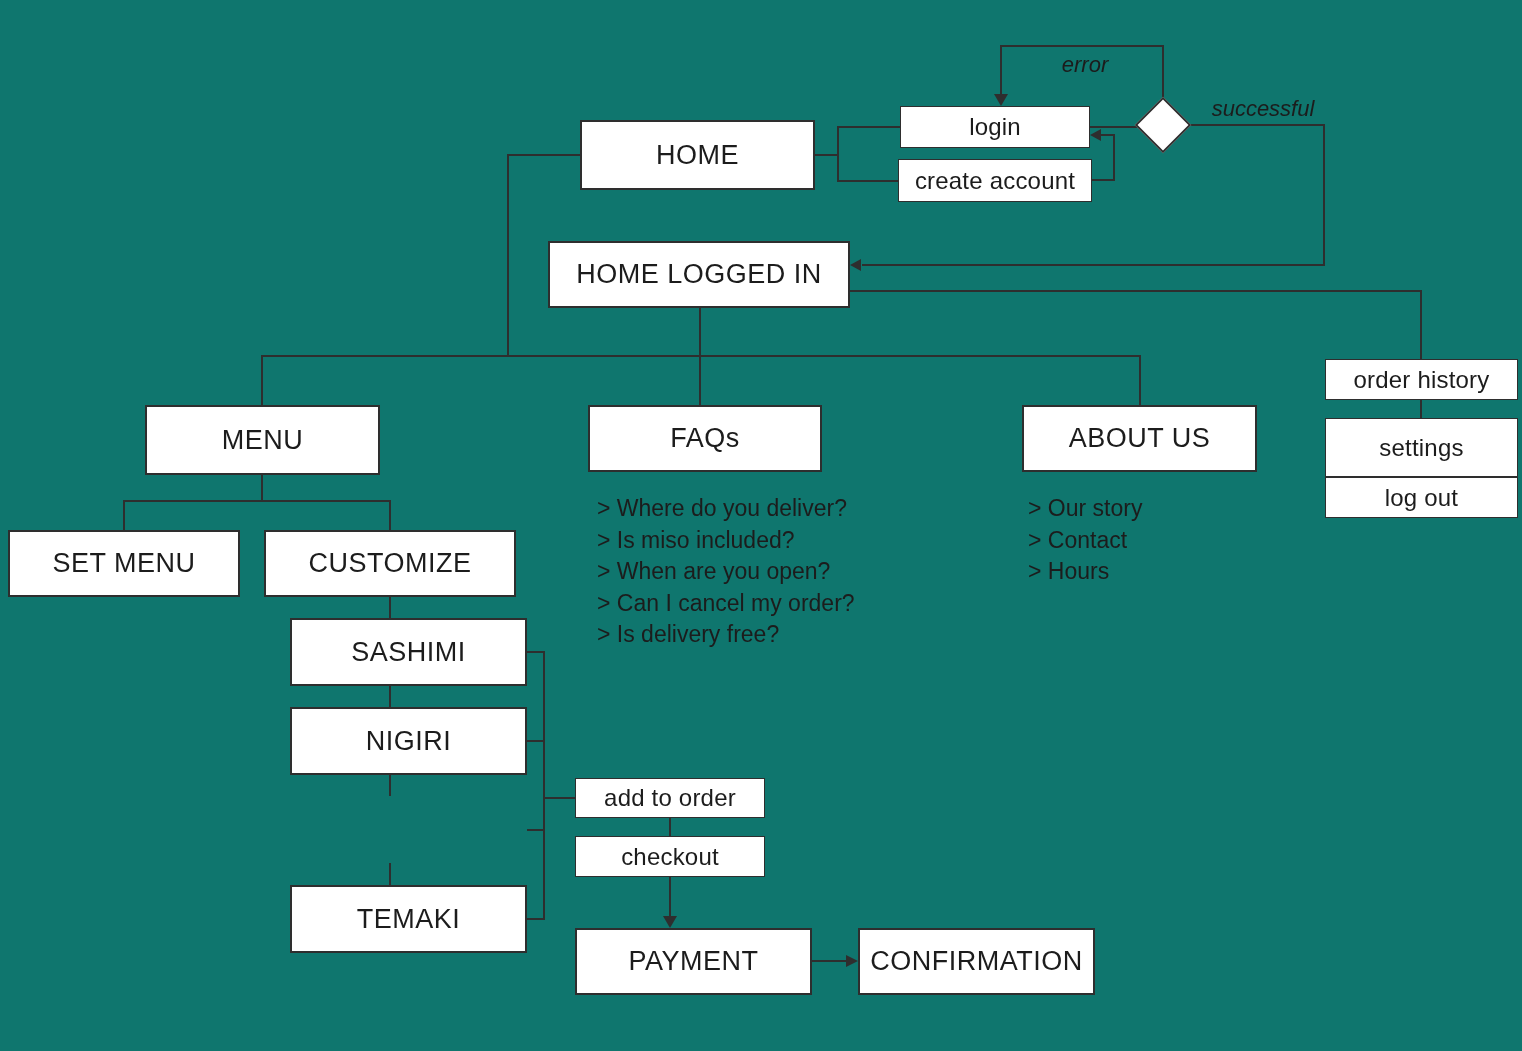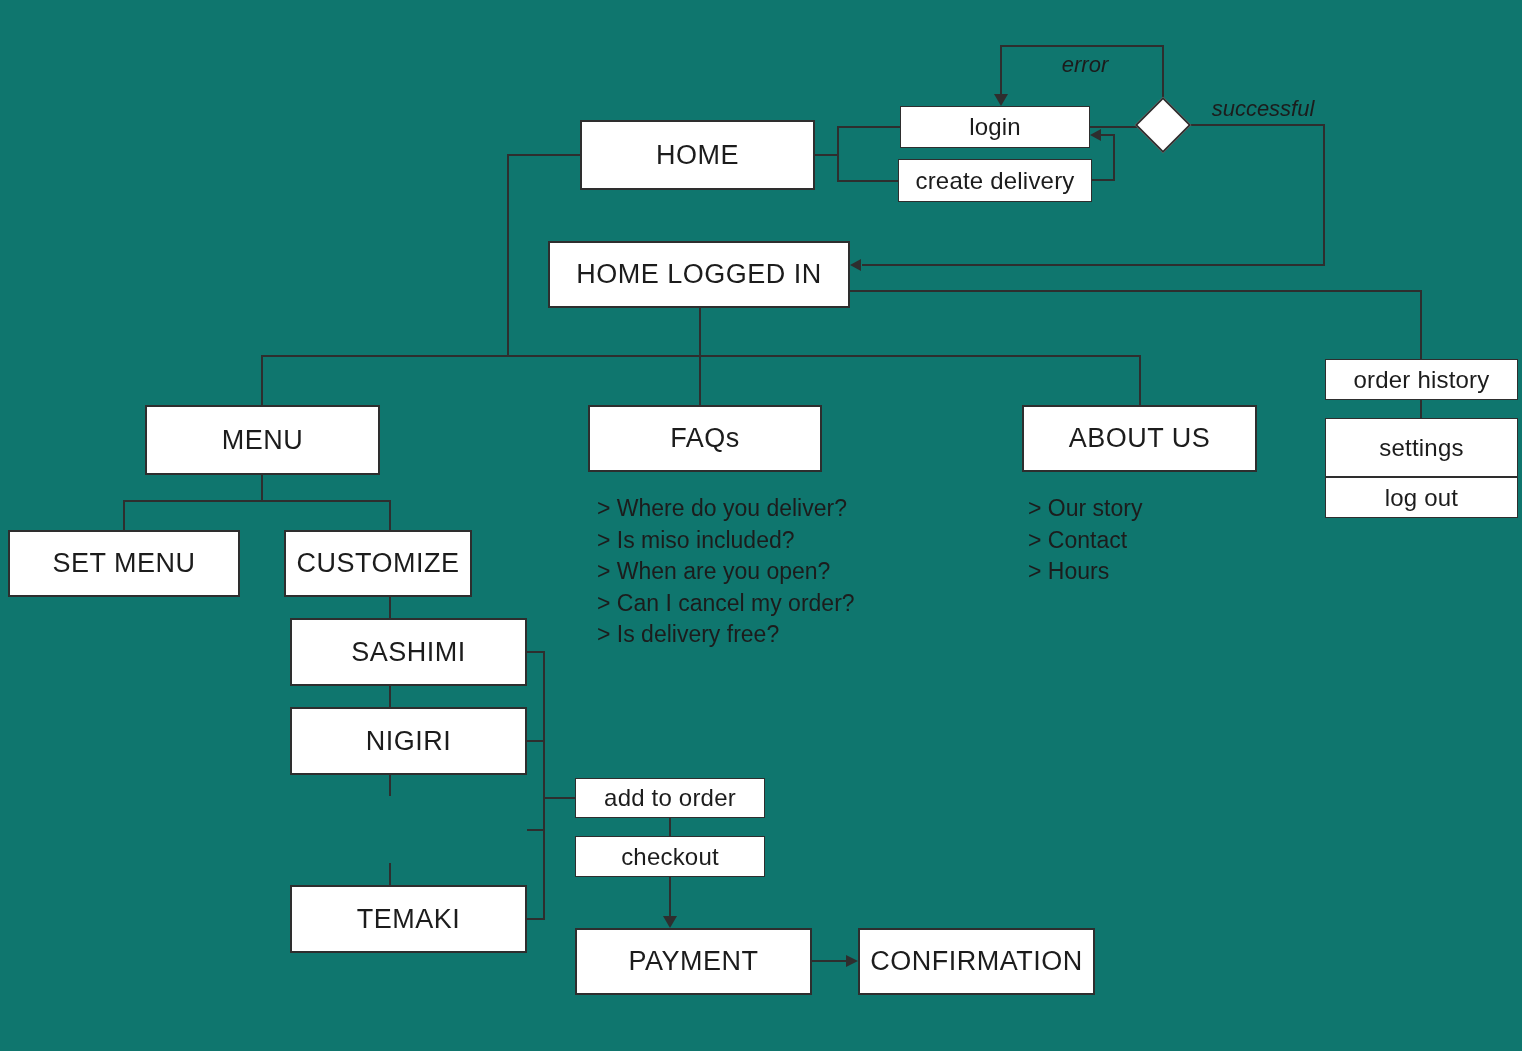--- a/index.html
+++ b/index.html
@@ -89,33 +89,33 @@
   <div class="arrow down" style="left:663px;top:916px"></div>
   <div class="arrow right" style="left:846px;top:955px"></div>
 
   <div class="diamond"></div>
 
   <div class="flow-label" style="left:1030px;top:52px;width:110px">error</div>
   <div class="flow-label" style="left:1198px;top:96px;width:130px">successful</div>
 
   <div class="box" style="left:580px;top:120px;width:235px;height:70px">HOME</div>
   <div class="box sm" style="left:900px;top:106px;width:190px;height:42px">login</div>
-  <div class="box sm" style="left:898px;top:159px;width:194px;height:43px">create delivery</div>
+  <div class="box sm" style="left:898px;top:159px;width:194px;height:43px">create account</div>
   <div class="box" style="left:548px;top:241px;width:302px;height:67px">HOME LOGGED IN</div>
 
   <div class="box sm" style="left:1325px;top:359px;width:193px;height:41px">order history</div>
   <div class="box sm" style="left:1325px;top:418px;width:193px;height:59px">settings</div>
   <div class="box sm" style="left:1325px;top:477px;width:193px;height:41px">log out</div>
 
   <div class="box" style="left:145px;top:405px;width:235px;height:70px">MENU</div>
   <div class="box" style="left:1022px;top:405px;width:235px;height:67px">ABOUT US</div>
   <div class="box" style="left:588px;top:405px;width:234px;height:67px">FAQs</div>
 
   <div class="box" style="left:8px;top:530px;width:232px;height:67px">SET MENU</div>
-  <div class="box" style="left:284px;top:530px;width:188px;height:67px">CUSTOMIZE</div>
+  <div class="box" style="left:264px;top:530px;width:252px;height:67px">CUSTOMIZE</div>
 
   <div class="box" style="left:290px;top:618px;width:237px;height:68px">SASHIMI</div>
   <div class="box" style="left:290px;top:707px;width:237px;height:68px">NIGIRI</div>
   <div class="box" style="left:290px;top:885px;width:237px;height:68px">TEMAKI</div>
 
   <div class="box sm" style="left:575px;top:778px;width:190px;height:40px">add to order</div>
   <div class="box sm" style="left:575px;top:836px;width:190px;height:41px">checkout</div>
 
   <div class="box" style="left:575px;top:928px;width:237px;height:67px">PAYMENT</div>
   <div class="box" style="left:858px;top:928px;width:237px;height:67px">CONFIRMATION</div>

